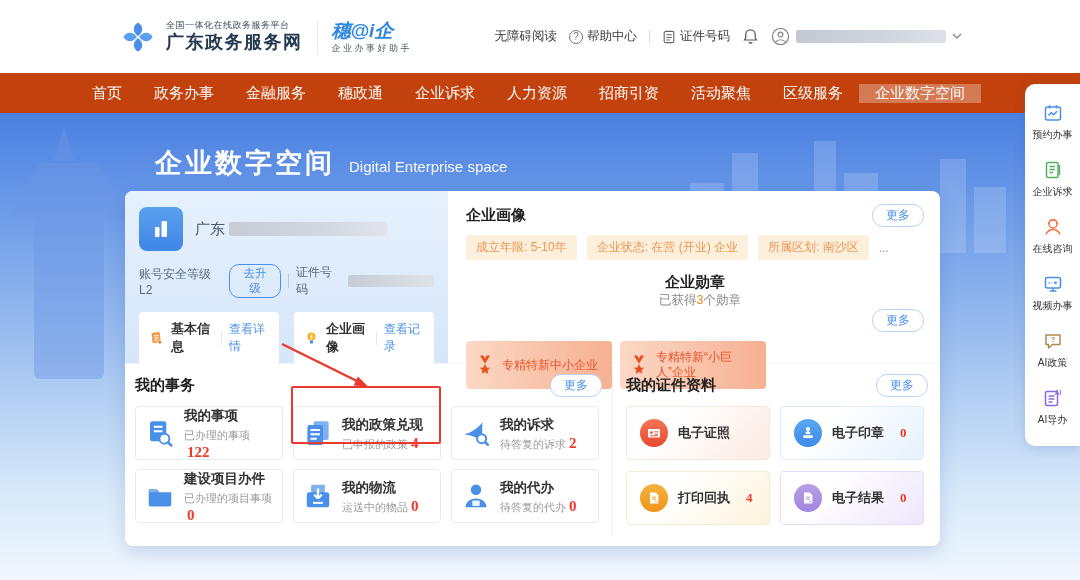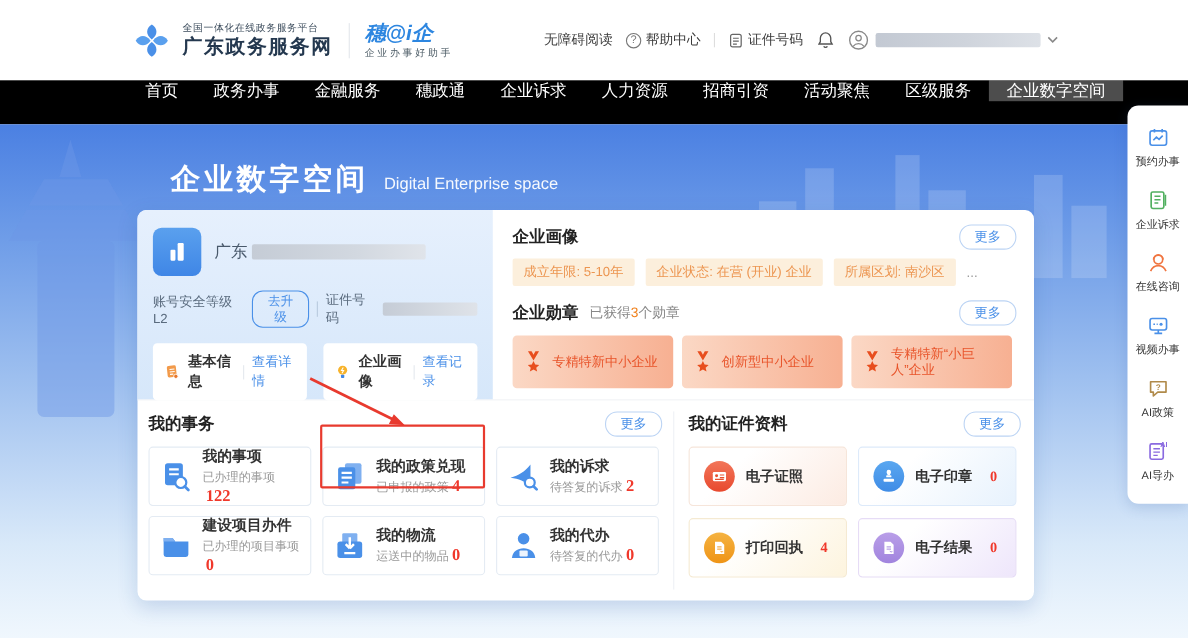--- a/index.html
+++ b/index.html
@@ -18,21 +18,21 @@
   .brand-name { font-size:19px; font-weight:bold; font-style:italic; color:#2d86e0; }
   .brand-tagline { font-size:9px; color:#4a5a64; letter-spacing:2.5px; }
   .header-right { margin-left:auto; display:flex; align-items:center; gap:12px; font-size:12.5px; color:#3a3a3a; }
   .hlink { display:flex; align-items:center; gap:4px; cursor:pointer; }
   .q-icon { width:14px; height:14px; border:1px solid #777; border-radius:50%; font-size:10px; display:flex; align-items:center; justify-content:center; color:#777; }
   .vdiv { width:1px; height:13px; background:#ddd; }
   .user-group { display:flex; align-items:center; gap:6px; cursor:pointer; }
   .blur-name { width:150px; height:13px; border-radius:2px; background:linear-gradient(90deg,#c3c9d3 0%,#cfd4dc 55%,#dde1e7 100%); }
 
   
-  .nav { height:40px; background:#000000; display:flex; align-items:flex-start; padding-left:116px; }
+  .nav { height:40px; background:#c2410c; display:flex; align-items:center; padding-left:76px; }
   .nav-item { display:flex; align-items:center; padding:0 16px; color:#fff; font-size:15px; cursor:pointer; white-space:nowrap; }
   .nav-item.active { background:rgba(255,255,255,.30); }
 
   
   .hero { position:relative; height:478px; overflow:hidden;
     background:linear-gradient(180deg,#4b80e2 0%,#6f9de8 22%,#9dbfef 48%,#d9e9f9 80%,#f3f9fe 100%); }
   .sil { position:absolute; }
   .hero-title-row { position:absolute; left:155px; top:32px; display:flex; align-items:baseline; gap:14px; color:#fff; z-index:2; }
   .hero-title { font-size:27px; font-weight:bold; letter-spacing:3px; }
   .hero-sub { font-size:15px; opacity:.95; }
@@ -56,21 +56,21 @@
   .qbtn-div { width:1px; height:13px; background:#e4e8ee; }
   .qbtn-link { font-size:12px; color:#4a90e8; }
 
   .card-top-right { flex:1; padding:13px 16px 0 18px; }
   .section-head { display:flex; align-items:center; }
   .section-title { font-size:15px; font-weight:bold; color:#222; }
   .more-pill { margin-left:auto; border:1px solid #bcd4f4; color:#4a90e8; background:#fff; font-size:12px; padding:2px 13px; border-radius:11px; cursor:pointer; }
   .tags-row { margin-top:8px; display:flex; align-items:center; gap:10px; }
   .tag { background:#fcefdc; color:#ec9550; font-size:12px; padding:4px 10px; border-radius:2px; white-space:nowrap; }
   .tag-ellipsis { color:#999; font-size:12px; }
-  .medals-head { margin-top:13px; }
+  .medals-head { margin-top:13px;flex-direction:column; }
   .medal-sub { font-size:12.5px; color:#888; margin-left:10px; }
   .medal-count { color:#f0821e; }
   .medals-row { margin-top:9px; display:flex; gap:8px; }
   .medal-card { width:146px; height:48px; border-radius:4px; background:linear-gradient(90deg,#fbd8c5,#f7b092);
     display:flex; align-items:center; gap:6px; padding:0 8px; color:#e8542a; font-size:12px; line-height:1.25; }
   .medal-icon { flex:none; color:#e84e1e; }
 
   .card-bottom { height:183px; border-top:1px solid #f1f3f6; display:flex;font-family:Liberation Serif, serif; }
   .affairs { width:487px; padding:10px 10px 0 10px; }
   .tile-grid { margin-top:9px; display:grid; grid-template-columns:repeat(3,148px); gap:9px 10px; }
@@ -89,21 +89,21 @@
   .cert-tile.t4 { background:linear-gradient(135deg,#fff 30%,#eee6fb); border:1px solid #e6dcf6; }
   .cert-icon { width:28px; height:28px; border-radius:50%; flex:none; display:flex; align-items:center; justify-content:center; }
   .ci1 { background:linear-gradient(180deg,#f2765a,#e8492e); }
   .ci2 { background:linear-gradient(180deg,#5aa7f0,#3f8ce6); }
   .ci3 { background:linear-gradient(180deg,#f5b342,#ef9416); }
   .ci4 { background:linear-gradient(180deg,#b99ee8,#a184de); }
   .cert-label { font-size:13px; font-weight:bold; color:#333; }
   .cert-count { color:#f0382b; font-size:13px; font-weight:bold; margin-left:6px; }
 
   
-  .side-panel { position:absolute; right:0; top:96px; width:55px; background:#fff; border-radius:10px 0 0 10px;
+  .side-panel { position:absolute; right:0; top:84px; width:55px; background:#fff; border-radius:10px 0 0 10px;
     box-shadow:0 3px 12px rgba(50,90,160,.18); padding:10px 0 10px; z-index:6; display:flex; flex-direction:column; }
   .side-item { display:flex; flex-direction:column; align-items:center; gap:5px; padding:9px 0; cursor:pointer; }
   .side-label { font-size:10px; color:#333; white-space:nowrap; }
   .c-blue{color:#4a90e8}.c-green{color:#52b060}.c-orange{color:#f07540}.c-gold{color:#b08a4a}.c-purple{color:#8a6ae0}
 
   
   .anno-box { position:absolute; left:291px; top:386px; width:150px; height:58px; border:2px solid #e83a2e; border-radius:2px; z-index:5; pointer-events:none; }
   .anno-arrow { position:absolute; left:278px; top:342px; z-index:5; pointer-events:none; }
 </style>
 </head>
@@ -269,27 +269,20 @@
               <path d="M6.5 1.5l5.5 9 5.5-9h-3.6L12 4.8l-1.9-3.3z"></path>
               <polygon points="12,11 13.7,14.6 17.7,15 14.7,17.7 15.6,21.6 12,19.5 8.4,21.6 9.3,17.7 6.3,15 10.3,14.6"></polygon>
             </svg>
             <span>专精特新中小企业</span>
           </div>
           <div class="medal-card">
             <svg class="medal-icon" width="22" height="22" viewBox="0 0 24 24" fill="currentColor">
               <path d="M6.5 1.5l5.5 9 5.5-9h-3.6L12 4.8l-1.9-3.3z"></path>
               <polygon points="12,11 13.7,14.6 17.7,15 14.7,17.7 15.6,21.6 12,19.5 8.4,21.6 9.3,17.7 6.3,15 10.3,14.6"></polygon>
             </svg>
-            <span>创新型中小企业</span>
-          </div>
-          <div class="medal-card">
-            <svg class="medal-icon" width="22" height="22" viewBox="0 0 24 24" fill="currentColor">
-              <path d="M6.5 1.5l5.5 9 5.5-9h-3.6L12 4.8l-1.9-3.3z"></path>
-              <polygon points="12,11 13.7,14.6 17.7,15 14.7,17.7 15.6,21.6 12,19.5 8.4,21.6 9.3,17.7 6.3,15 10.3,14.6"></polygon>
-            </svg>
             <span>专精特新“小巨人”企业</span>
           </div>
         </div>
       </div>
     </div>
 
     <div class="card-bottom">
       <div class="affairs">
         <div class="section-head">
           <span class="section-title">我的事务</span>

